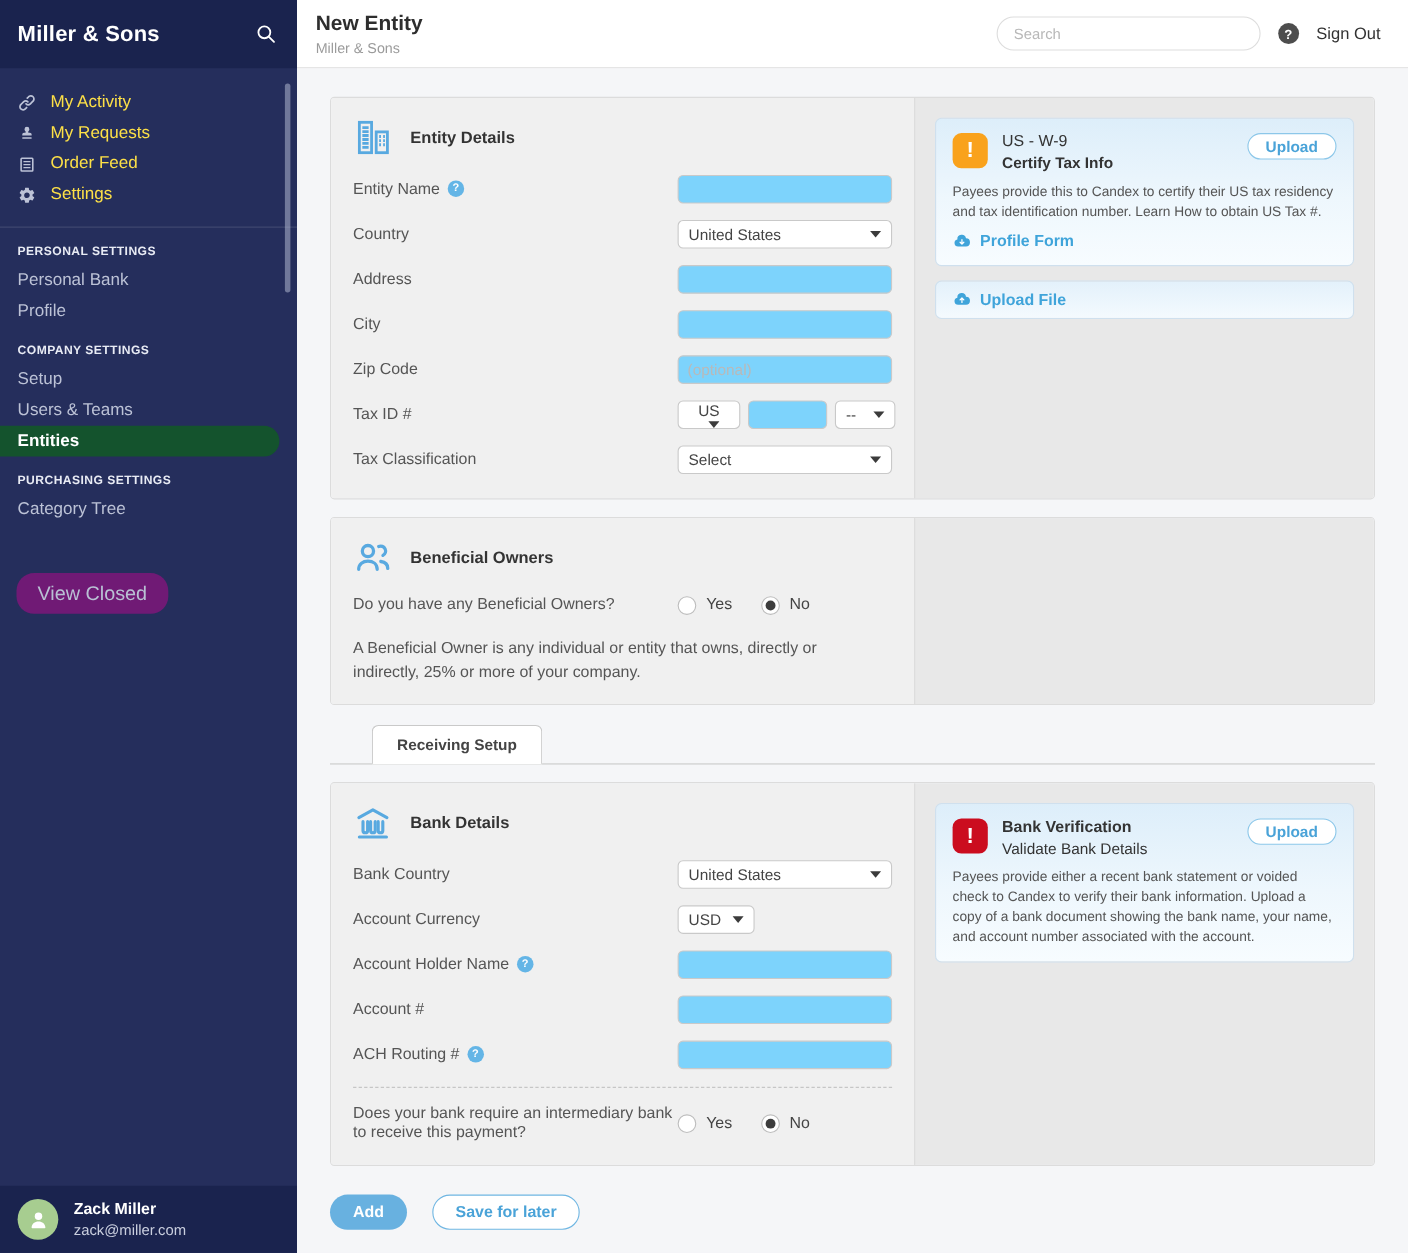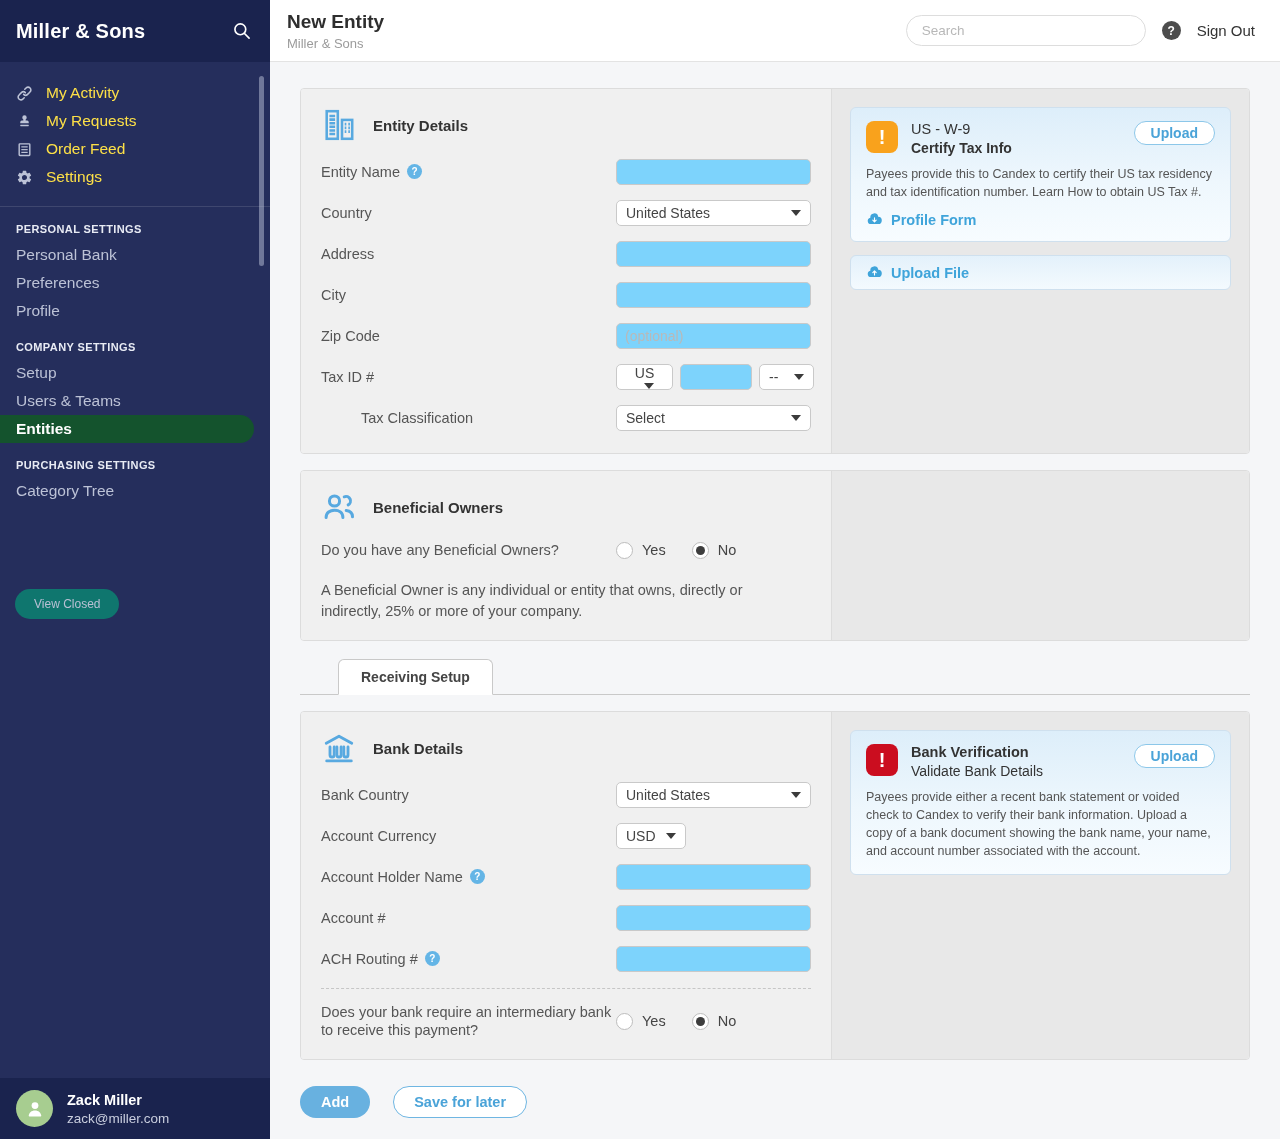--- a/index.html
+++ b/index.html
@@ -38,22 +38,22 @@
   }
   .sb-link {
     color:#bcc2d6; font-size:15.5px; padding:5px 16px; height:28px;
     display:flex; align-items:center; cursor:pointer;
   }
   .sb-link.active {
     background:#14532d; color:#fff; font-weight:bold;
     border-radius:0 16px 16px 0; width:254px;
   }
   .view-closed {
-    margin:84px 0 0 15px; display:inline-block; background:#0f766e;
-    color:#b9c0d4; font-size:12px; border:none; border-radius:16px;
+    margin:44px 0 0 15px; display:inline-block; background:#701a75;
+    color:#b9c0d4; font-size:18px; border:none; border-radius:16px;
     padding:8px 19px; cursor:pointer; align-self:flex-start;
     font-family:inherit;
   }
   .sb-footer {
     flex:0 0 61px; background:#1a234e; display:flex; align-items:center;
     gap:14px; padding:0 16px;
   }
   .avatar {
     width:37px; height:37px; border-radius:50%; background:#a7cd90;
     display:flex; align-items:center; justify-content:center; flex:0 0 37px;
@@ -240,21 +240,20 @@
       <svg viewBox="0 0 24 24" fill="#bcc2d6">
         <path d="M19.14 12.94c.04-.3.06-.61.06-.94 0-.32-.02-.64-.07-.94l2.03-1.58a.49.49 0 00.12-.61l-1.92-3.32a.49.49 0 00-.59-.22l-2.39.96c-.5-.38-1.03-.7-1.62-.94l-.36-2.54a.48.48 0 00-.48-.41h-3.84c-.24 0-.43.17-.47.41l-.36 2.54c-.59.24-1.13.57-1.62.94l-2.39-.96a.49.49 0 00-.59.22L2.74 8.87c-.12.21-.08.47.12.61l2.03 1.58c-.05.3-.09.63-.09.94s.02.64.07.94l-2.03 1.58a.49.49 0 00-.12.61l1.92 3.32c.12.22.37.29.59.22l2.39-.96c.5.38 1.03.7 1.62.94l.36 2.54c.05.24.24.41.48.41h3.84c.24 0 .44-.17.47-.41l.36-2.54c.59-.24 1.13-.56 1.62-.94l2.39.96c.22.08.47 0 .59-.22l1.92-3.32c.12-.22.07-.47-.12-.61l-2.01-1.58zM12 15.6A3.6 3.6 0 018.4 12c0-1.98 1.62-3.6 3.6-3.6s3.6 1.62 3.6 3.6-1.62 3.6-3.6 3.6z"></path>
       </svg>
       <span>Settings</span>
     </div>
 
     <div class="sb-divider"></div>
 
     <div class="sb-section-title">PERSONAL SETTINGS</div>
     <div class="sb-link">Personal Bank</div>
-    <div class="sb-link">Preferences</div>
     <div class="sb-link">Profile</div>
 
     <div class="sb-section-title">COMPANY SETTINGS</div>
     <div class="sb-link">Setup</div>
     <div class="sb-link">Users &amp; Teams</div>
     <div class="sb-link active">Entities</div>
 
     <div class="sb-section-title">PURCHASING SETTINGS</div>
     <div class="sb-link">Category Tree</div>
 
@@ -361,21 +360,21 @@
               <span class="caret"></span>
             </div>
             <input class="tinput taxid-input" style="">
             <div class="select sel-dash">
               <span>--</span>
               <span class="caret"></span>
             </div>
           </div>
         </div>
 
-        <div class="frow" style="margin-bottom:4px;margin-left:40px;">
+        <div class="frow" style="margin-bottom:4px;">
           <div class="flabel">Tax Classification</div>
           <div class="fctrl">
             <div class="select">
               <span>Select</span>
               <span class="caret"></span>
             </div>
           </div>
         </div>
       </div>
 

